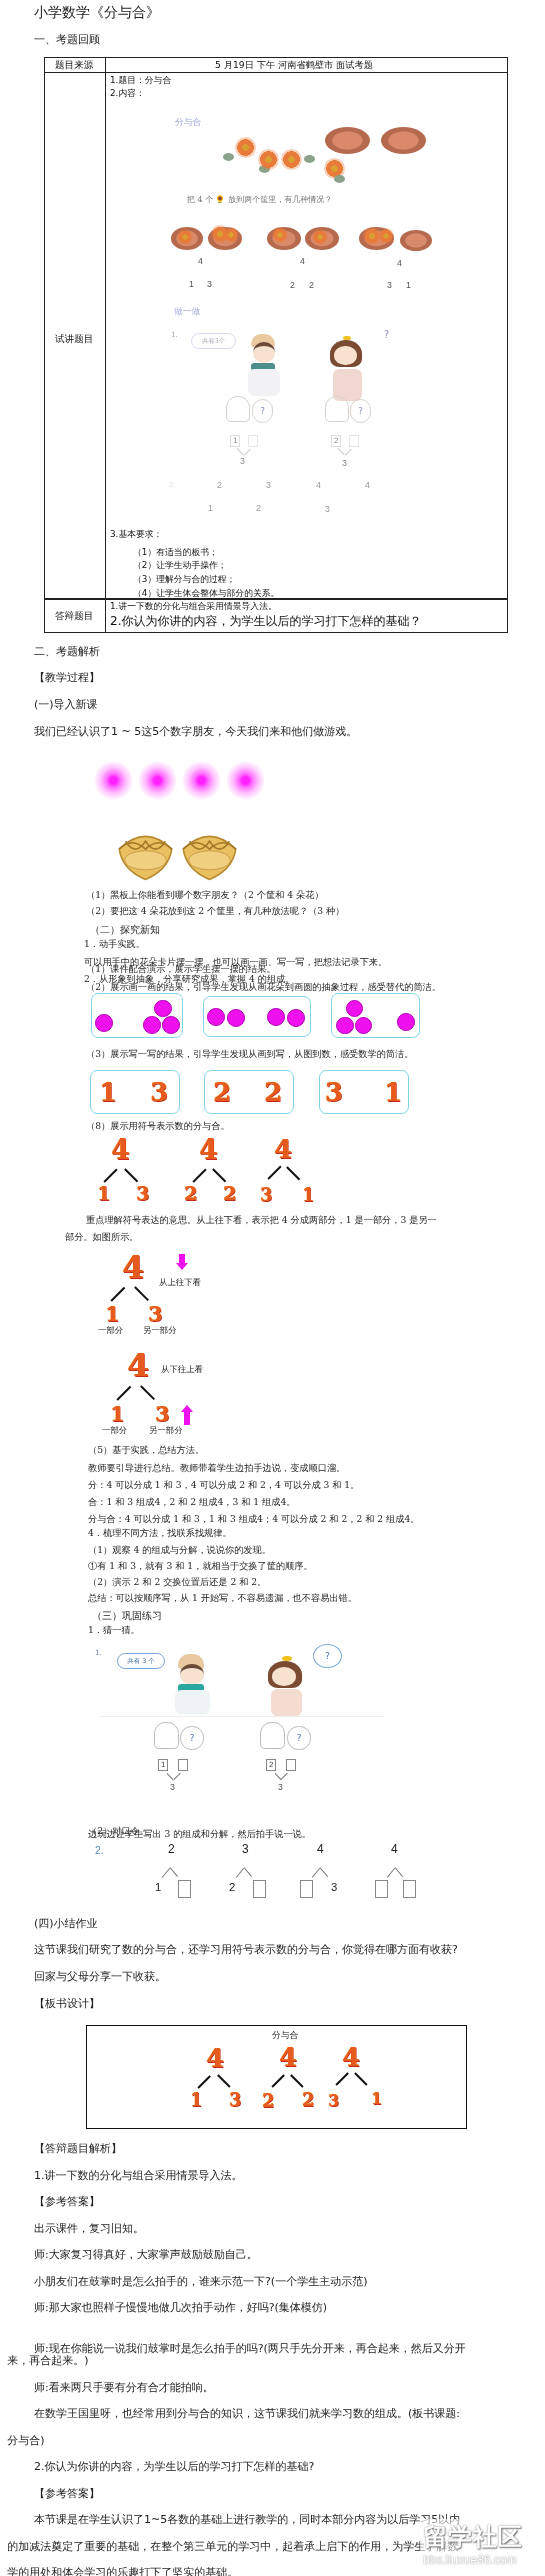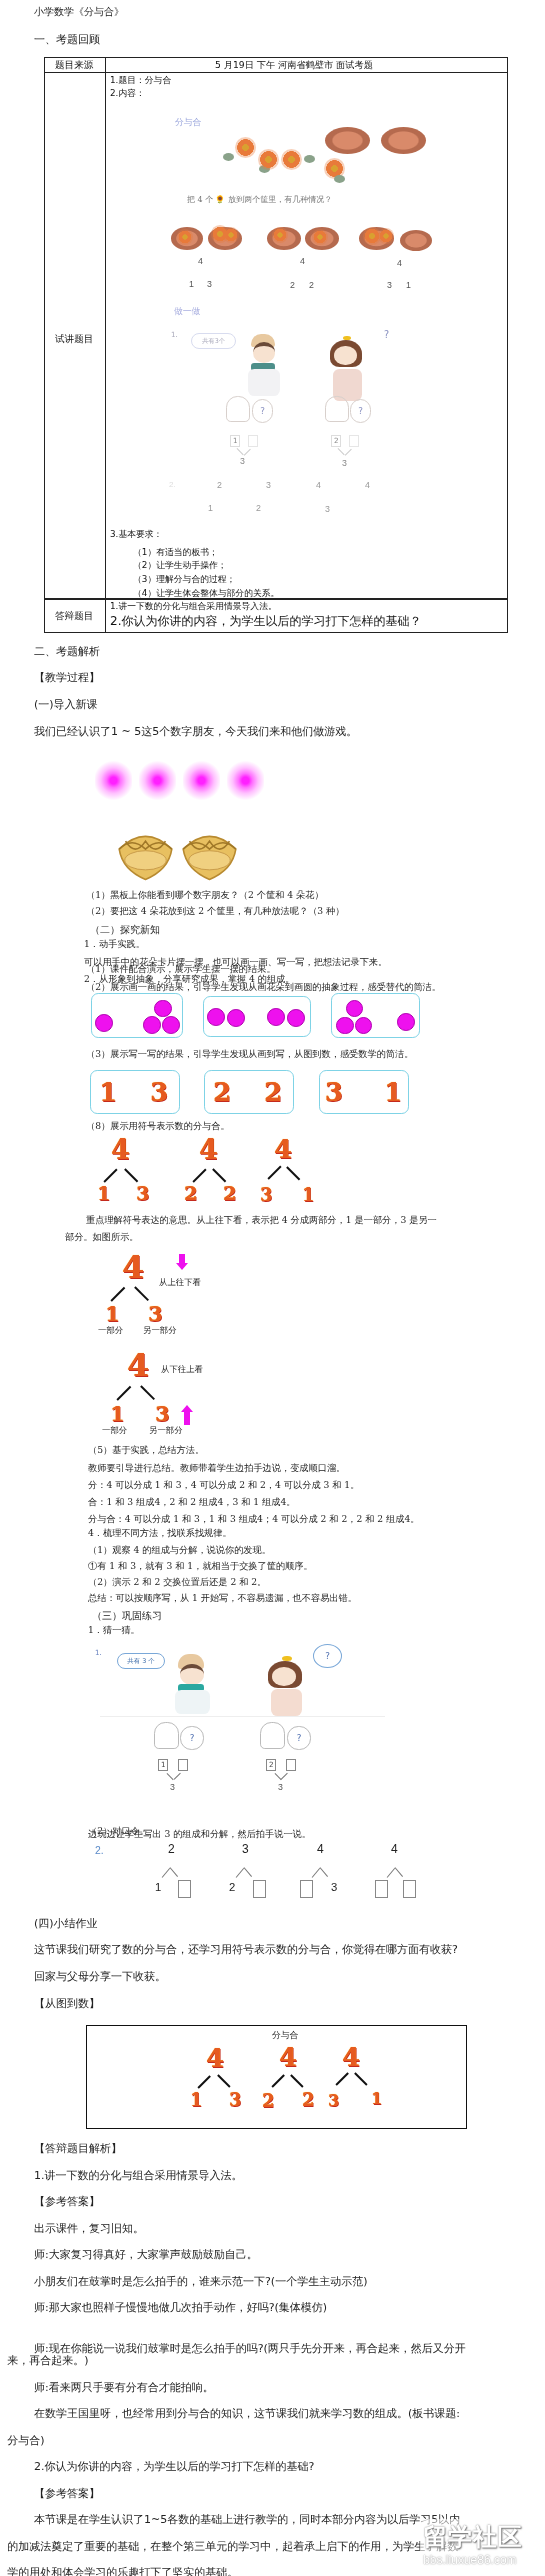--- a/index.html
+++ b/index.html
@@ -29,21 +29,21 @@
   .tstroke { position: absolute; height: 0.8px; background: #777; transform-origin: 0 50%; }
   .box { position: absolute; width: 10.4px; height: 12px; border: 0.8px solid #888; border-bottom-width: 1.6px; background: #fff; }
   .numgray { position: absolute; font-family: "Liberation Sans", sans-serif; color: #555; font-size: 10.4px; line-height: 1; }
   .arrow-down, .arrow-up { position: absolute; width: 6.4px; background: #ee10ee; }
   .kid { position: absolute; }
   .watermark { position: absolute; left: 420px; top: 2519px; width: 121px; height: 50px; }
 </style>
 </head>
 <body>
 
-<div class="abs t14" style="left:34px;top:4.8px;font-size:10px;">小学数学《分与合》</div>
+<div class="abs t14" style="left:34px;top:4.8px;font-size:14px;">小学数学《分与合》</div>
 <div class="abs t14" style="left:34px;top:33px;font-size:11px;">一、考题回顾</div>
 
 <div>
   <div class="hline" style="left:44px;top:57px;width:464px;"></div>
   <div class="hline" style="left:44px;top:72px;width:464px;"></div>
   <div class="hline" style="left:44px;top:598px;width:464px;height:1.6px;"></div>
   <div class="hline" style="left:44px;top:632px;width:464px;"></div>
   <div class="vline" style="left:44px;top:57px;height:575px;"></div>
   <div class="vline" style="left:105px;top:57px;height:575px;"></div>
   <div class="vline" style="left:507px;top:57px;height:575px;"></div>
@@ -347,21 +347,21 @@
   <div class="box" style="left:253px;top:1880px;width:13px;height:17.7px;"></div>
   <div class="box" style="left:300px;top:1880px;width:13px;height:17.7px;"></div>
   <div class="numgray" style="left:331px;top:1882px;font-size:11.3px;color:#222;">3</div>
   <div class="box" style="left:375px;top:1880px;width:13px;height:17.7px;"></div>
   <div class="box" style="left:403px;top:1880px;width:13px;height:17.7px;"></div>
 </div>
 
 <div class="abs t14" style="left:34px;top:1917px;">(四)小结作业</div>
 <div class="abs t14" style="left:34px;top:1943px;">这节课我们研究了数的分与合，还学习用符号表示数的分与合，你觉得在哪方面有收获?</div>
 <div class="abs t14" style="left:34px;top:1970px;">回家与父母分享一下收获。</div>
-<div class="abs t14" style="left:34px;top:1997px;">【从图到数】</div>
+<div class="abs t14" style="left:34px;top:1997px;">【板书设计】</div>
 
 <div class="abs" style="left:86px;top:2025px;width:381px;height:104px;border:0.8px solid #111;">
   <div class="abs" style="left:185px;top:4px;font-size:8.8px;white-space:nowrap;">分与合</div>
 </div>
 <div>
   <div class="fire" style="left:206px;top:2045px;font-size:26px;">4</div>
   <div class="stroke" style="left:198px;top:2087px;width:17px;transform:rotate(-45deg);"></div>
   <div class="stroke" style="left:218px;top:2074px;width:17px;transform:rotate(45deg);"></div>
   <div class="fire" style="left:190px;top:2091px;font-size:17.7px;">1</div>
   <div class="fire" style="left:229px;top:2091px;font-size:17.7px;">3</div>

